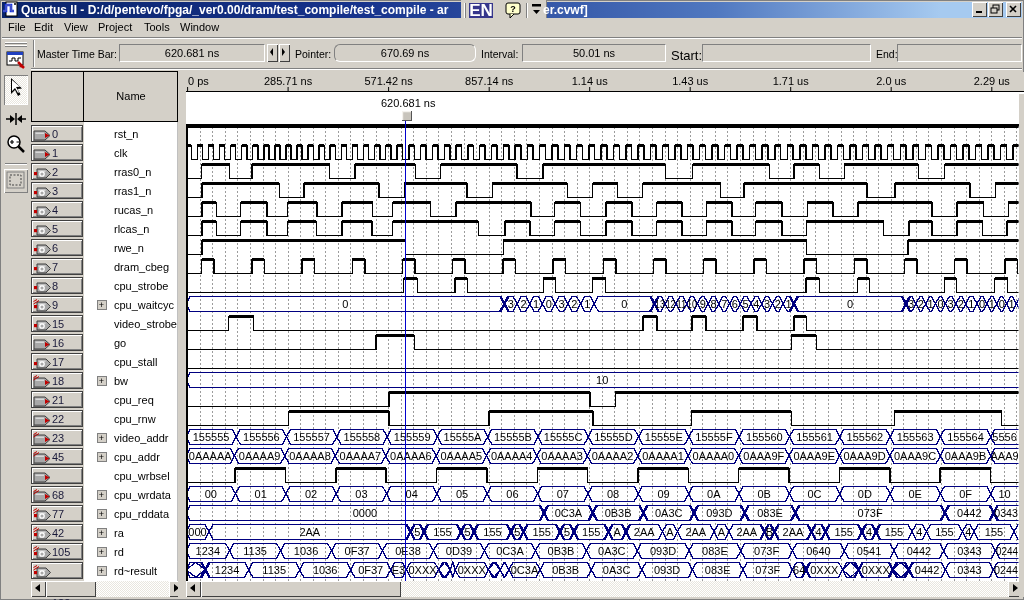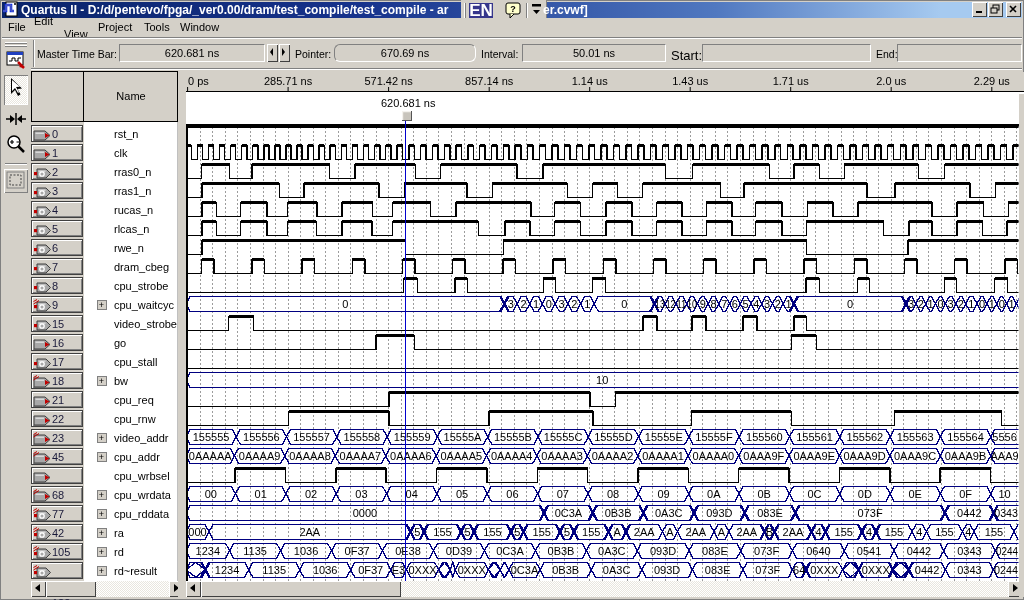--- a/index.html
+++ b/index.html
@@ -37,22 +37,22 @@
     </svg></div>
 <div class="abs" style="left:988px;top:2px;width:15px;height:15px;background:#d4d0c8;box-shadow:inset 1px 1px 0 #fff,inset -1px -1px 0 #404040"><svg width="14" height="14" viewBox="0 0 14 14">
       <rect x="5" y="3" width="6" height="5" fill="none" stroke="#000"></rect>
       <rect x="3" y="6" width="6" height="5" fill="#d4d0c8" stroke="#000"></rect>
     </svg></div>
 <div class="abs" style="left:1006px;top:2px;width:15px;height:15px;background:#d4d0c8;box-shadow:inset 1px 1px 0 #fff,inset -1px -1px 0 #404040"><svg width="14" height="14" viewBox="0 0 14 14">
       <path d="M4 4L10 10M10 4L4 10" stroke="#000" stroke-width="1.6"></path>
     </svg></div>
 <div class="abs" style="left:2px;top:18px;width:1020px;height:19px;background:#d4d0c8"></div>
 <div class="abs" style="left:8px;top:21px;height:13px">File</div>
-<div class="abs" style="left:34px;top:15px;height:13px">Edit</div>
-<div class="abs" style="left:64px;top:28px;height:13px">View</div>
+<div class="abs" style="left:34px;top:21px;height:13px">Edit</div>
+<div class="abs" style="left:64px;top:21px;height:13px">View</div>
 <div class="abs" style="left:98px;top:21px;height:13px">Project</div>
 <div class="abs" style="left:144px;top:21px;height:13px">Tools</div>
 <div class="abs" style="left:180px;top:21px;height:13px">Window</div>
 <div class="abs" style="left:2px;top:37px;width:1020px;height:2px;border-top:1px solid #808080;border-bottom:1px solid #fff"></div>
 <div class="abs" style="left:2px;top:39px;width:1020px;height:29px;background:#d4d0c8"></div>
 <div class="abs" style="left:33px;top:40px;width:2px;height:27px;border-left:1px solid #808080;border-right:1px solid #fff"></div>
 <div class="abs" style="left:37px;top:48px;width:95px;height:13px;white-space:nowrap;font-size:10.5px">Master Time Bar:</div>
 <div class="abs sunken field" style="left:119px;top:44px;width:146px;height:18px;">620.681 ns</div>
 <div class="abs" style="left:267px;top:44px;width:11px;height:18px;background:#d4d0c8;box-shadow:inset 1px 1px 0 #fff,inset -1px -1px 0 #404040"><svg width="9" height="16">
       <path d="M6 4L3 8L6 12Z" fill="#000"></path>

